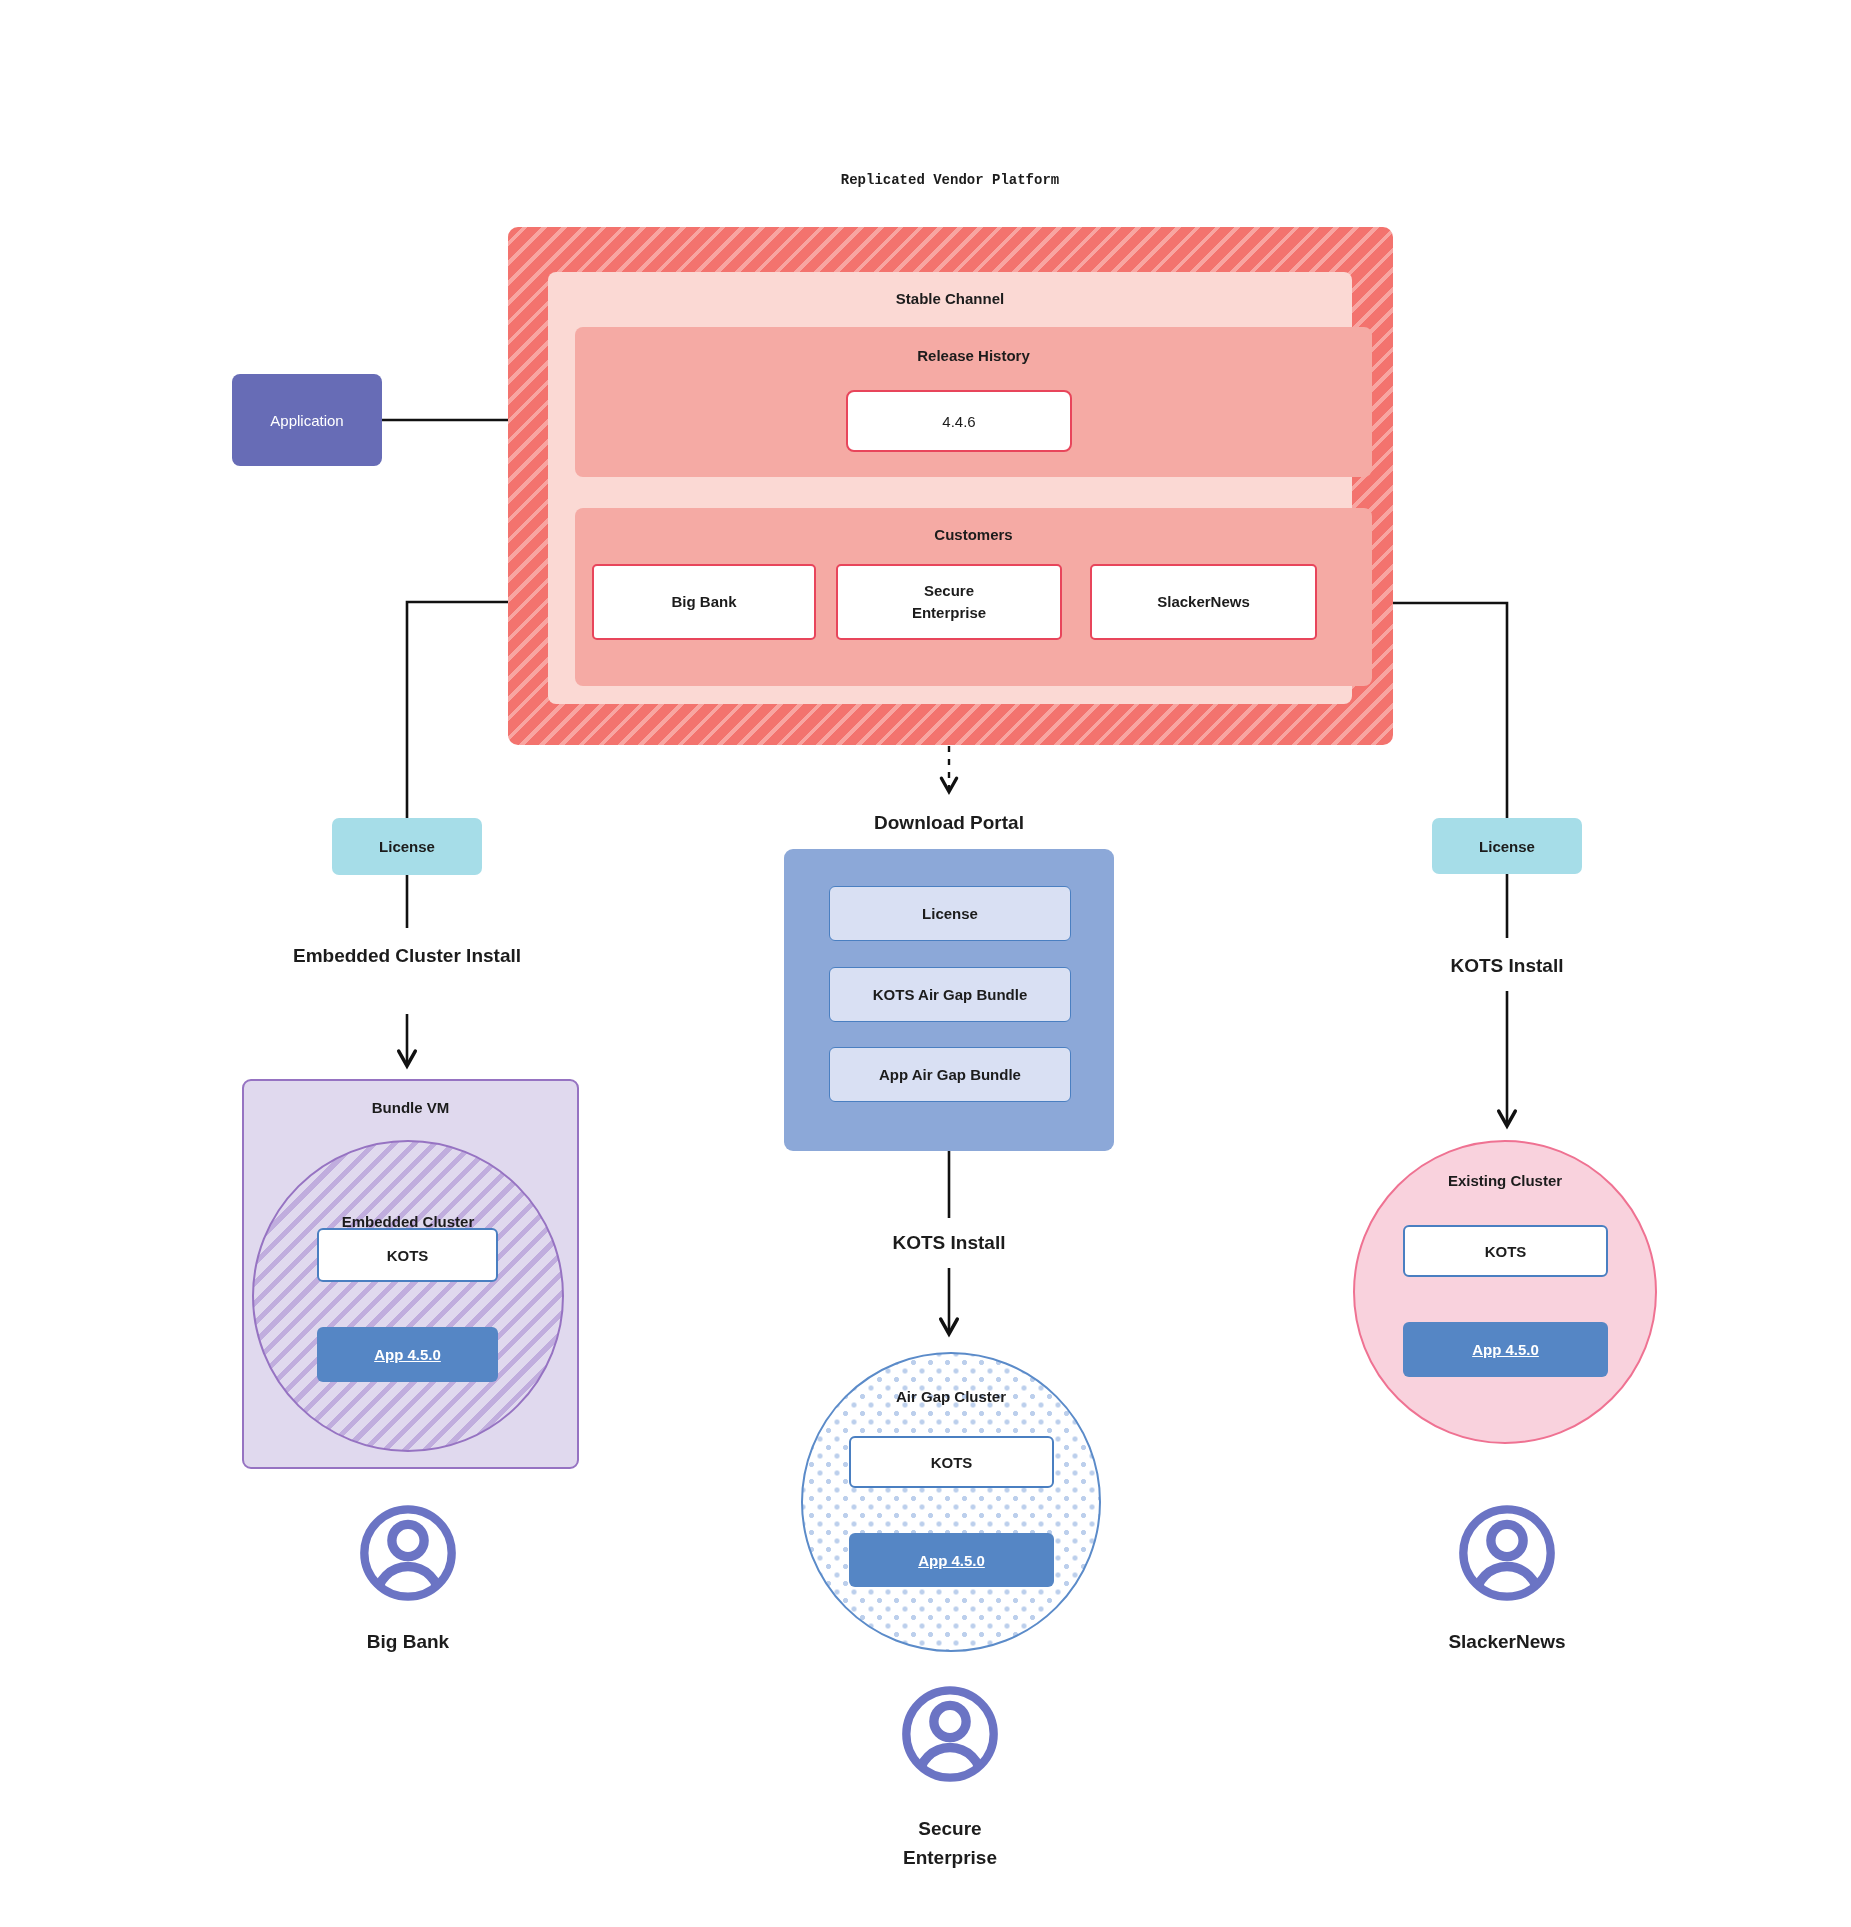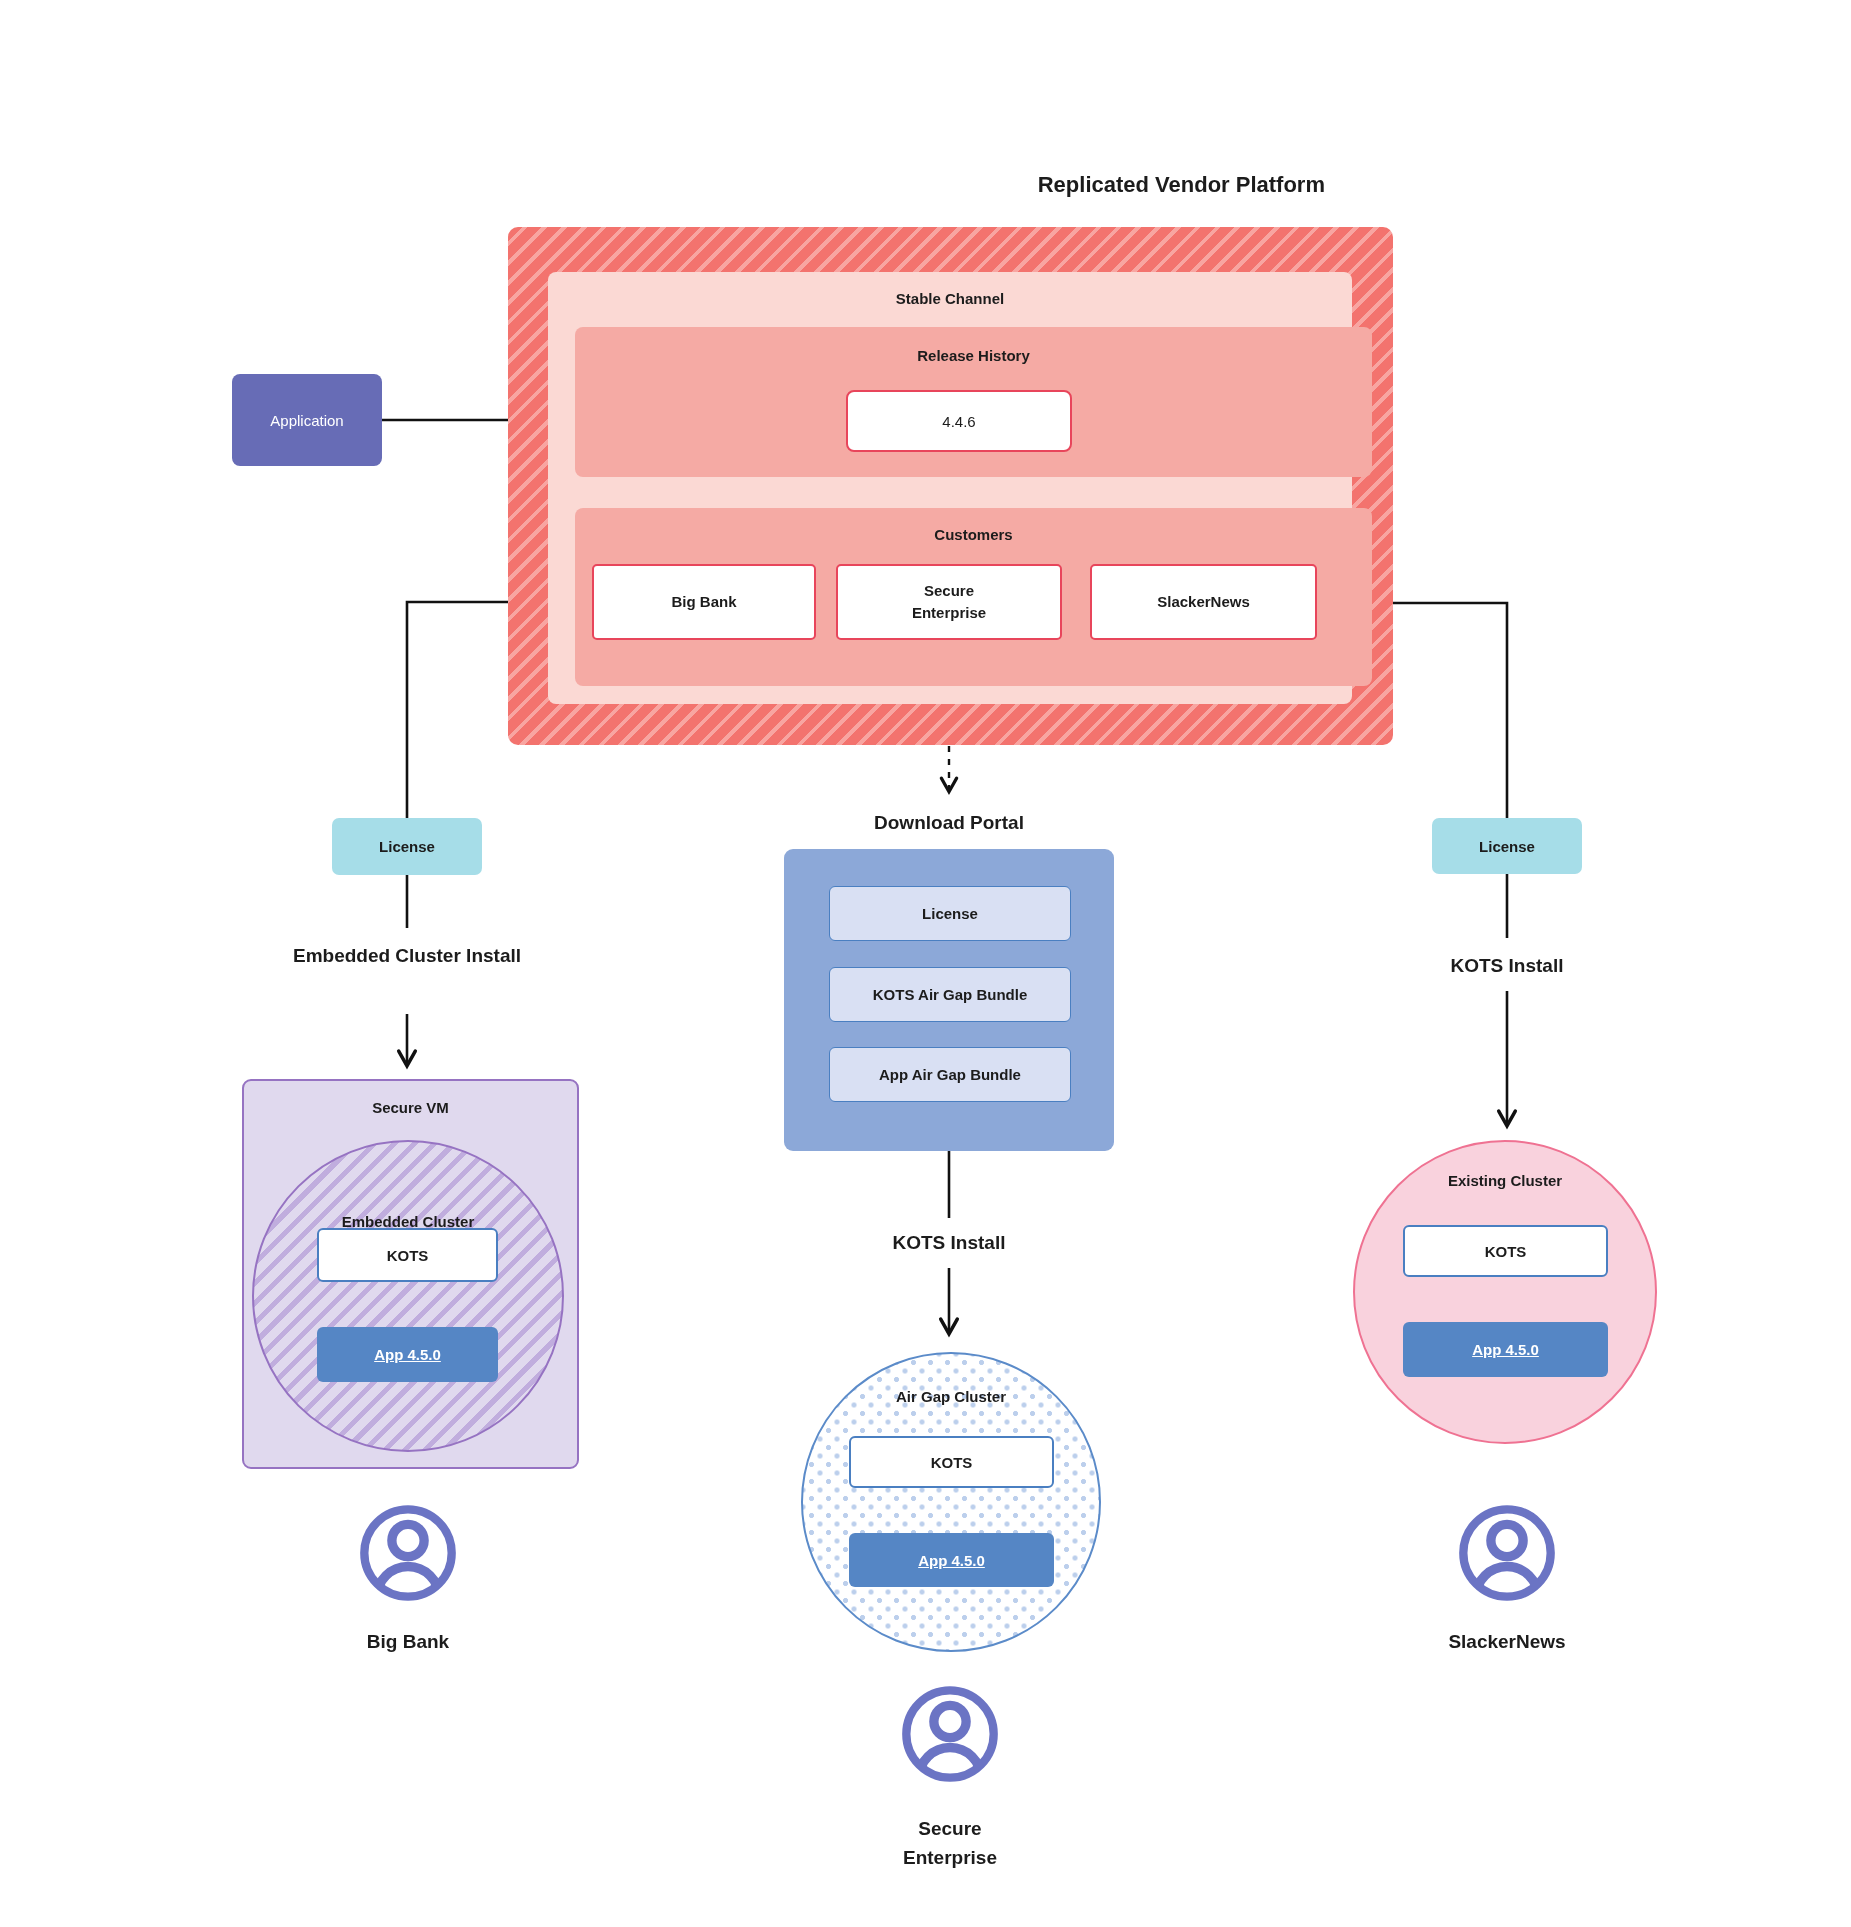--- a/index.html
+++ b/index.html
@@ -43,21 +43,21 @@
   }
   
   .ex-circle{border:2px solid #ef7292; background:#f9d2dd;}
 
   .kots{background:#ffffff; border:2px solid #4a7fc1; border-radius:6px; font-size:15px; font-weight:600;}
   .appbox{background:#5586c5; color:#ffffff; border-radius:6px; font-size:15px; font-weight:600;text-decoration:underline;}
 
   .portal{background:#8ca8d8; border-radius:9px;}
   .portal-item{background:#d9e0f3; border:1.5px solid #4a7fc1; border-radius:6px; font-size:15px; font-weight:600;}
 
-  .title{position:absolute; text-align:right; font-size:22px; font-weight:600;}
+  .title{position:absolute; text-align:center; font-size:14px; font-weight:600;font-family:Liberation Mono, monospace;}
   .user-name{position:absolute; text-align:center; font-size:19px; font-weight:600; line-height:1.5;}
   .connectors{position:absolute; left:0; top:0; pointer-events:none;}
 </style>
 </head>
 <body>
 
 <div id="canvas">
 
   <svg class="connectors" width="1851" height="1927" viewBox="0 0 1851 1927">
     <defs>
@@ -108,21 +108,21 @@
   </div>
   <div class="abs box customer" style="left:1090px; top:564px; width:227px; height:76px;">SlackerNews</div>
 
   <div class="abs box application" style="left:187px; top:374px; width:150px; height:92px;margin-left:45px;">Application</div>
 
   <div class="abs box license" style="left:332px; top:818px; width:150px; height:57px;">License</div>
 
   <div class="flow-label" style="left:282px; top:941px; width:250px;">Embedded Cluster Install</div>
 
   <div class="abs vm" style="left:242px; top:1079px; width:333px; height:386px;">
-    <div class="lbl" style="top:18px; font-size:15px;">Secure VM</div>
+    <div class="lbl" style="top:18px; font-size:15px;">Bundle VM</div>
   </div>
   <div class="abs circle ec-circle" style="left:252px; top:1140px; width:312px; height:312px;"></div>
   <div class="lbl abs" style="left:292px; top:1178px; width:232px; font-size:15px;margin-top:35px;">Embedded Cluster</div>
   <div class="abs box kots" style="left:317px; top:1228px; width:181px; height:54px;">KOTS</div>
   <div class="abs box appbox" style="left:317px; top:1327px; width:181px; height:55px;">App 4.5.0</div>
 
   <span class="abs" style="left:356px; top:1501px; width:104px; height:104px;">
     <svg width="104" height="104" viewBox="0 0 100 100">
       <defs>
           <clipPath id="uclip1">

